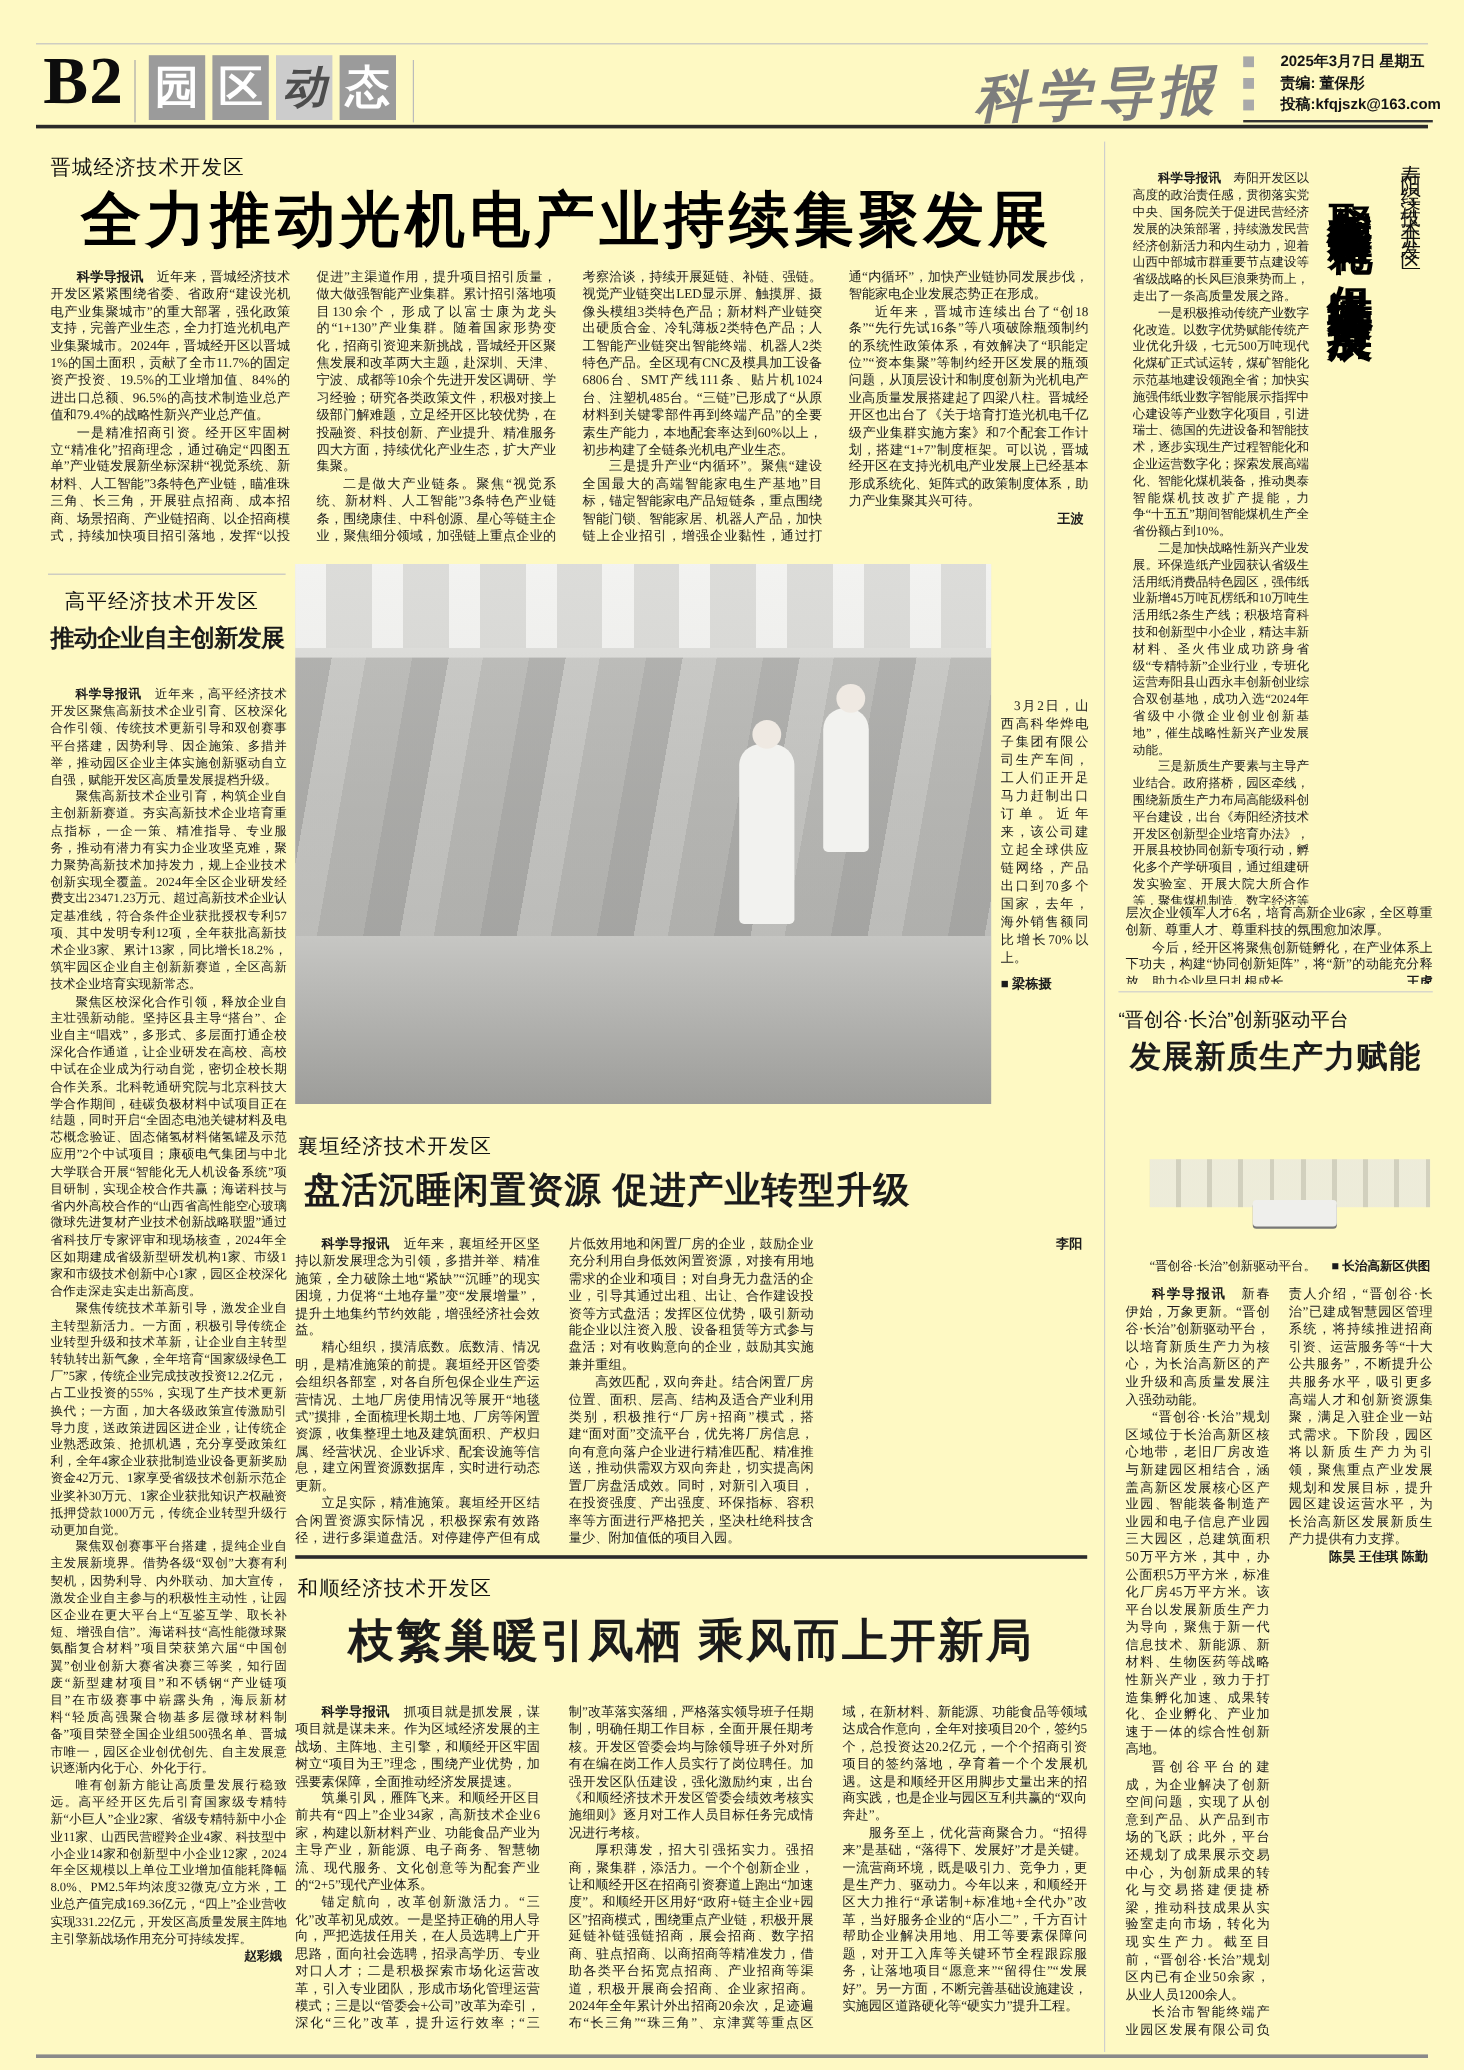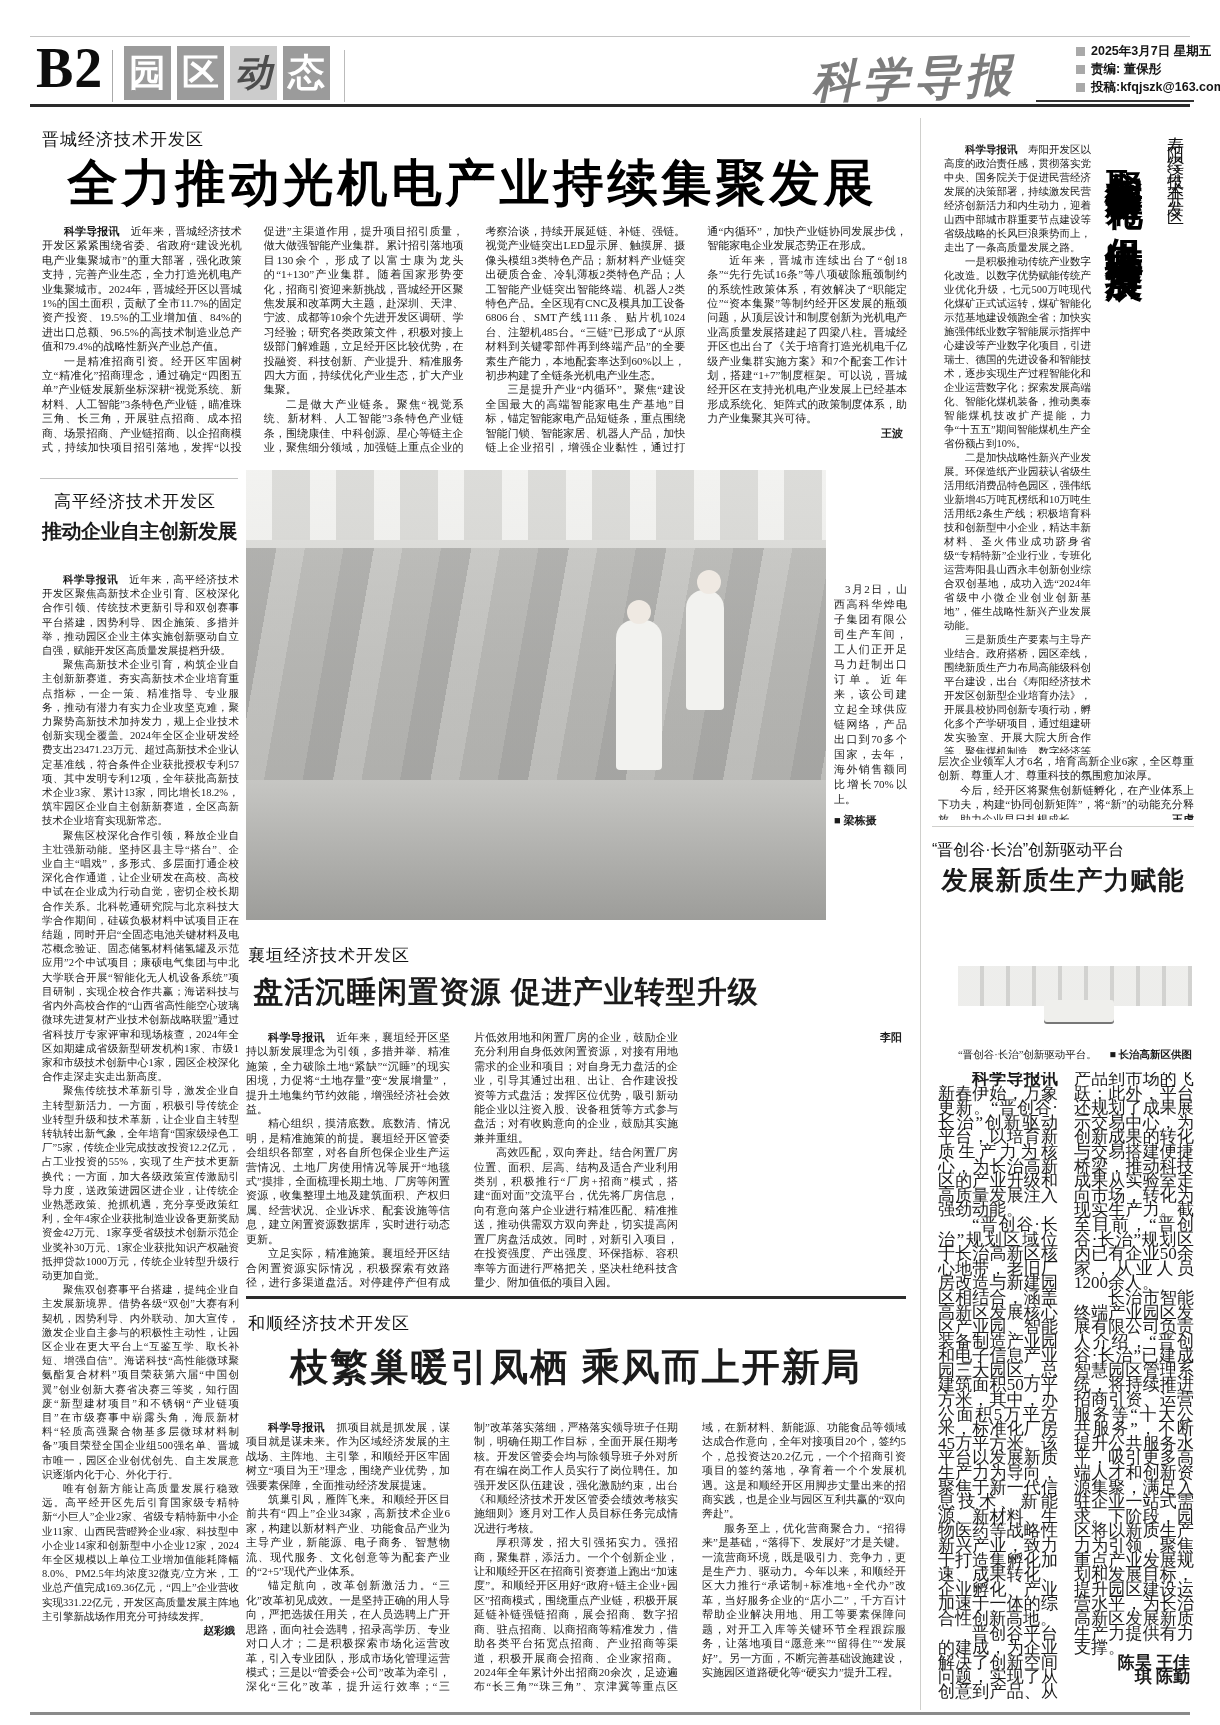--- a/index.html
+++ b/index.html
@@ -1,29 +1,29 @@
 <!DOCTYPE html>
 <html><head>
 <meta charset="utf-8">
 <style>
   html,body{margin:0;padding:0;background:#e8e8e8;}
-  .page{position:relative;width:1220px;height:1725px;margin:0 auto;background:#ffffff;overflow:hidden;
+  .page{position:relative;width:1220px;height:1725px;margin:0 auto;background:#fef9c3;overflow:hidden;
         font-family:"Liberation Serif","DejaVu Serif",serif;color:#1b1b1b;}
   .abs{position:absolute;}
   .sans{font-family:"Liberation Sans","DejaVu Sans",sans-serif;}
   .rule{background:#c2c2c2;}
   
   .b2{font-size:56px;font-weight:700;letter-spacing:1px;color:#0d0d0d;}
   .logo{display:flex;gap:6px;}
   .tile{width:47px;height:54px;background:#9b9b9b;color:#fff;display:flex;align-items:center;justify-content:center;
         font-size:37px;font-weight:900;font-family:"Liberation Sans",sans-serif;}
   .tile.alt{background:#cccccc;color:#4d4d4d;font-family:"Liberation Serif",serif;font-style:italic;}
   .masthead{font-size:46px;font-weight:700;font-style:italic;color:#7d7d7d;letter-spacing:5px;transform:rotate(-2deg);white-space:nowrap;}
   .pubinfo{width:158px;font-size:12.5px;line-height:18px;font-weight:700;color:#141414;border-bottom:2px solid #333;padding-bottom:4px;}
-  .pubinfo .row{display:flex;align-items:center;gap:6px;white-space:nowrap;margin-left:40px;}
+  .pubinfo .row{display:flex;align-items:center;gap:22px;white-space:nowrap;}
   .sq{display:inline-block;width:9px;height:9px;background:#a9a9a9;flex:0 0 auto;}
   
   .kicker{font-family:"Liberation Sans",sans-serif;font-size:17px;color:#111;letter-spacing:1px;white-space:nowrap;}
   .para{margin:0;text-indent:2em;text-align:justify;}
   .lead{font-family:"Liberation Sans",sans-serif;font-weight:700;}
   .byline{margin:0;text-align:right;font-weight:700;padding-right:4px;}
   .flow{column-fill:auto;overflow:hidden;}
   
   .a1-headline{text-align:center;font-family:"Liberation Sans",sans-serif;font-weight:900;font-size:50px;letter-spacing:4px;color:#000;white-space:nowrap;}
   .a1-flow{width:865px;height:238px;column-count:4;column-gap:22px;font-size:11px;line-height:14.4px;}
@@ -63,21 +63,21 @@
   .jcg-kicker{width:262px;text-align:left;font-family:"Liberation Sans",sans-serif;font-size:16px;color:#111;}
   .jcg-headline{width:262px;text-align:center;font-weight:900;font-size:26px;line-height:34px;letter-spacing:1px;}
   .photo2{width:234px;height:104px;overflow:hidden;background:linear-gradient(#35353
 
 5 0%,#4a4a48 26%,#d8d8d5 27%,#c5c5c2 66%,#8f8f8c 67%,#a7a7a4 100%);}
   .ph2-panels{position:absolute;left:0;top:28px;width:100%;height:40px;
       background:repeating-linear-gradient(90deg,#e6e6e3 0 22px,#bfbfbc 22px 26px);opacity:.7;}
   .ph2-desk{position:absolute;left:86px;top:62px;width:70px;height:22px;background:#efefec;border-radius:3px;box-shadow:0 2px 0 #777;}
   .caption2{width:234px;font-size:10.5px;display:flex;justify-content:space-between;gap:4px;}
   .caption2 b{font-weight:700;white-space:nowrap;}
-  .jcg-flow{width:256px;height:628px;column-count:2;column-gap:16px;font-size:17px;line-height:14.6px;}
+  .jcg-flow{width:256px;height:628px;column-count:2;column-gap:16px;font-size:11px;line-height:14.6px;}
 </style>
 </head>
 <body>
 
 <div class="page">
 
   <div class="abs rule" style="left:30px;top:36px;width:1160px;height:1px;"></div>
 
   <div class="abs b2" style="left:36px;top:36px;">B2</div>
   <div class="abs" style="left:112px;top:50px;width:1px;height:52px;background:#aaa;"></div>

